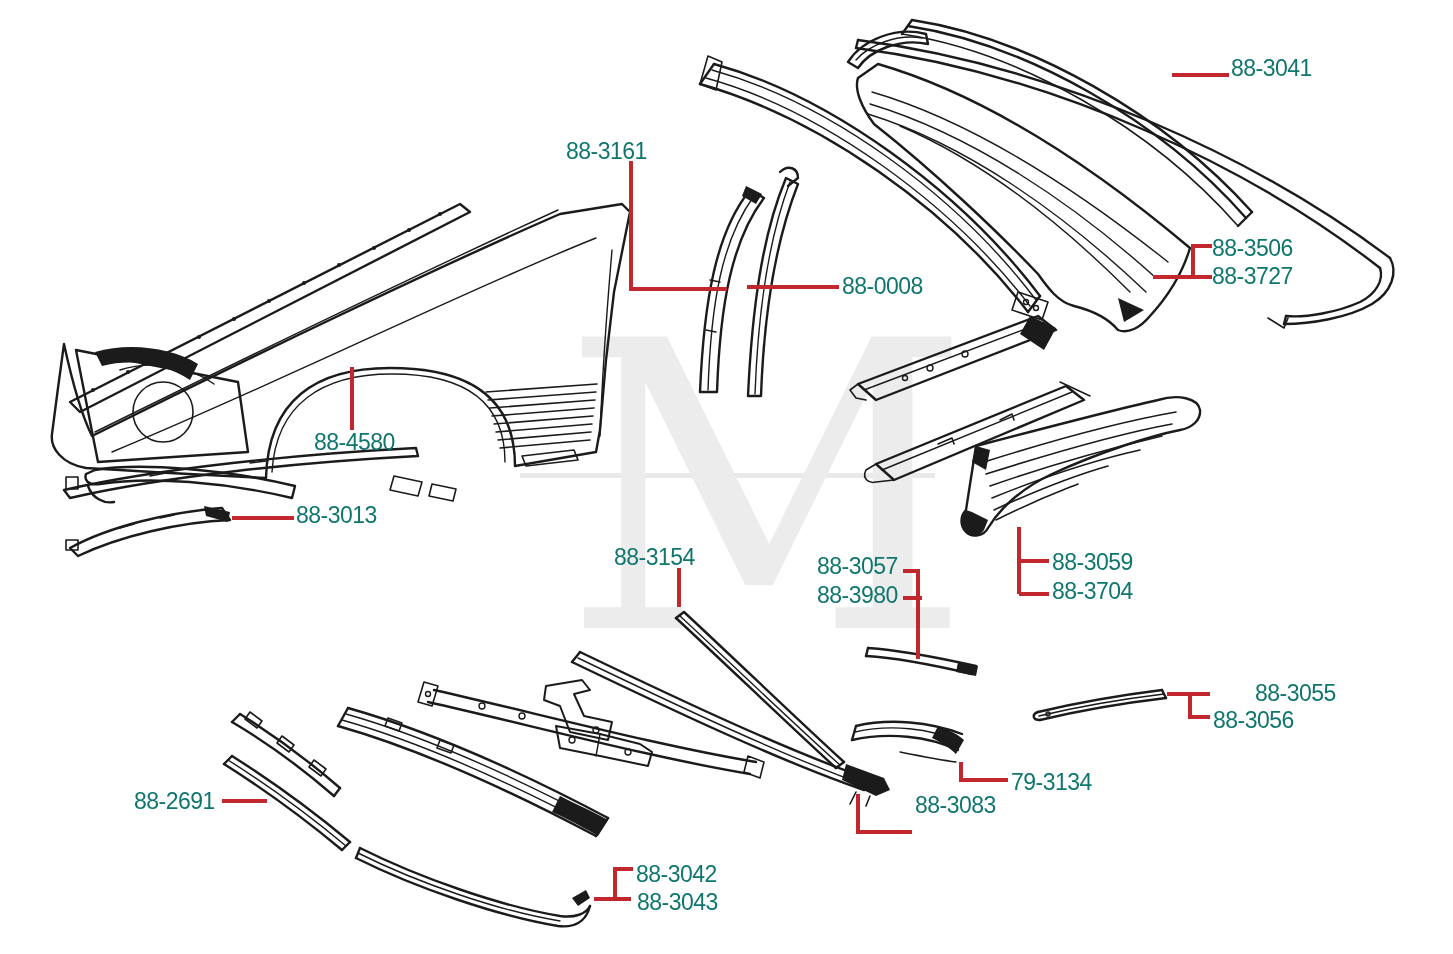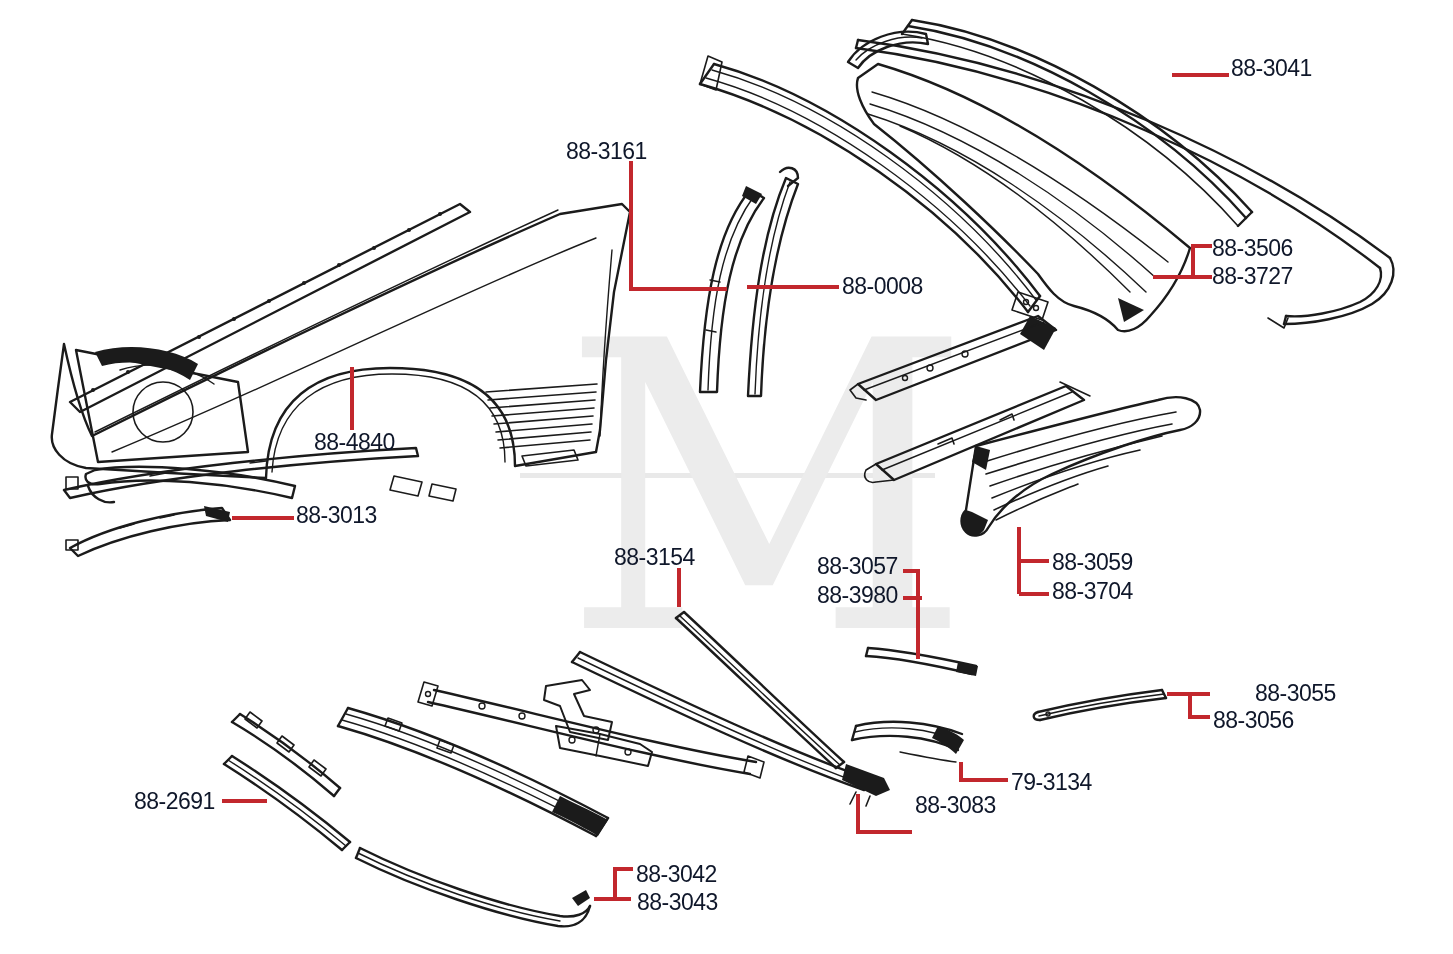--- a/index.html
+++ b/index.html
@@ -5,21 +5,21 @@
   html,body{margin:0;padding:0;background:#ffffff;}
   .stage{
     position:relative;width:1453px;height:954px;background:#ffffff;overflow:hidden;
     font-family:"Liberation Sans", sans-serif;
   }
   .stage svg{position:absolute;left:0;top:0;}
   .part-label{
     position:absolute;
     font-size:23px;
     letter-spacing:-0.5px;
-    color:#0f172a;
+    color:#0f766e;
     white-space:nowrap;
     line-height:1;
   }
 </style>
 </head>
 <body>
 
 <div class="stage">
 
 <svg width="1453" height="954" viewBox="0 0 1453 954" xmlns="http://www.w3.org/2000/svg">
@@ -292,21 +292,21 @@
     <path d="M633,869 L615,869 L615,899"></path>
     <path d="M594,899 L631,899"></path>
   </g>
 </svg>
 
 <div class="part-label" style="left:1231px;top:57px">88-3041</div>
 <div class="part-label" style="left:566px;top:140px">88-3161</div>
 <div class="part-label" style="left:842px;top:275px">88-0008</div>
 <div class="part-label" style="left:1212px;top:237px">88-3506</div>
 <div class="part-label" style="left:1212px;top:265px">88-3727</div>
-<div class="part-label" style="left:314px;top:431px">88-4840</div>
+<div class="part-label" style="left:314px;top:431px">88-4580</div>
 <div class="part-label" style="left:296px;top:504px">88-3013</div>
 <div class="part-label" style="left:614px;top:546px">88-3154</div>
 <div class="part-label" style="left:817px;top:555px">88-3057</div>
 <div class="part-label" style="left:817px;top:584px">88-3980</div>
 <div class="part-label" style="left:1052px;top:551px">88-3059</div>
 <div class="part-label" style="left:1052px;top:580px">88-3704</div>
 <div class="part-label" style="left:1255px;top:682px">88-3055</div>
 <div class="part-label" style="left:1213px;top:709px">88-3056</div>
 <div class="part-label" style="left:1011px;top:771px">79-3134</div>
 <div class="part-label" style="left:915px;top:794px">88-3083</div>

